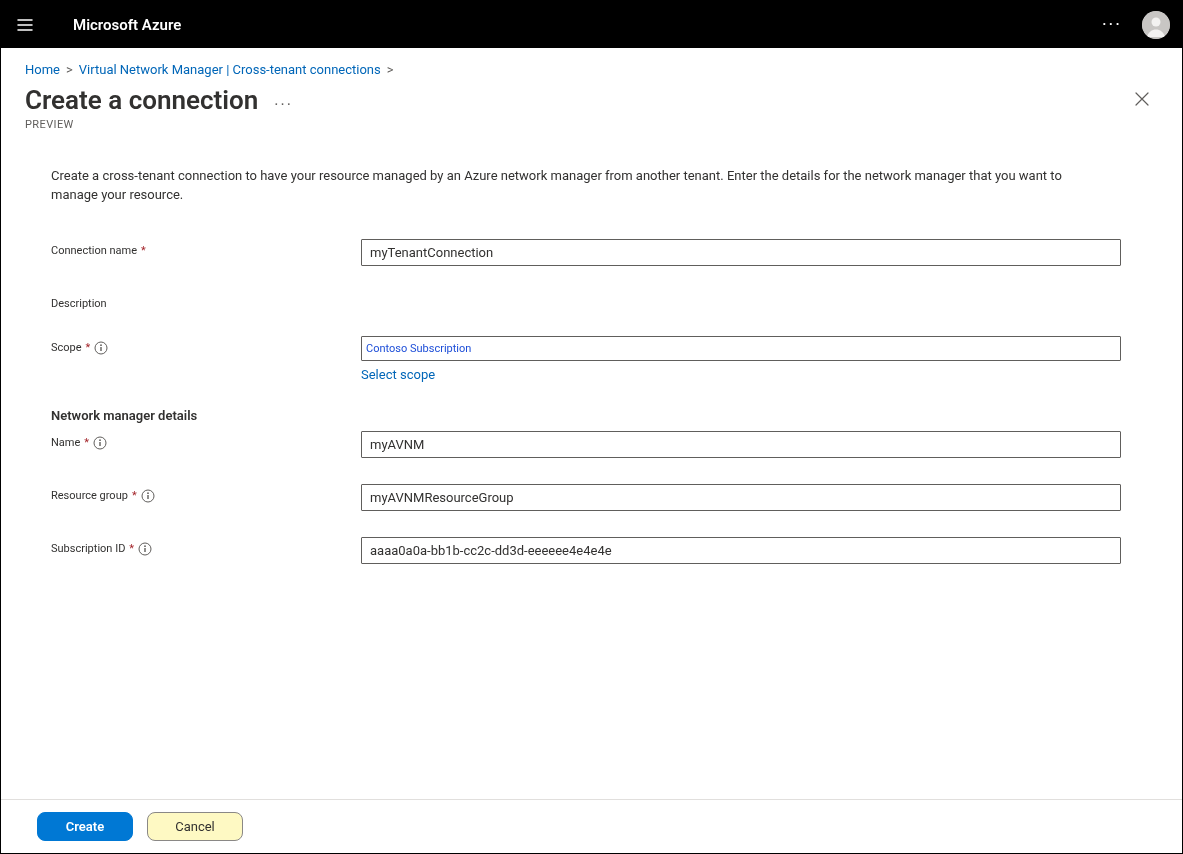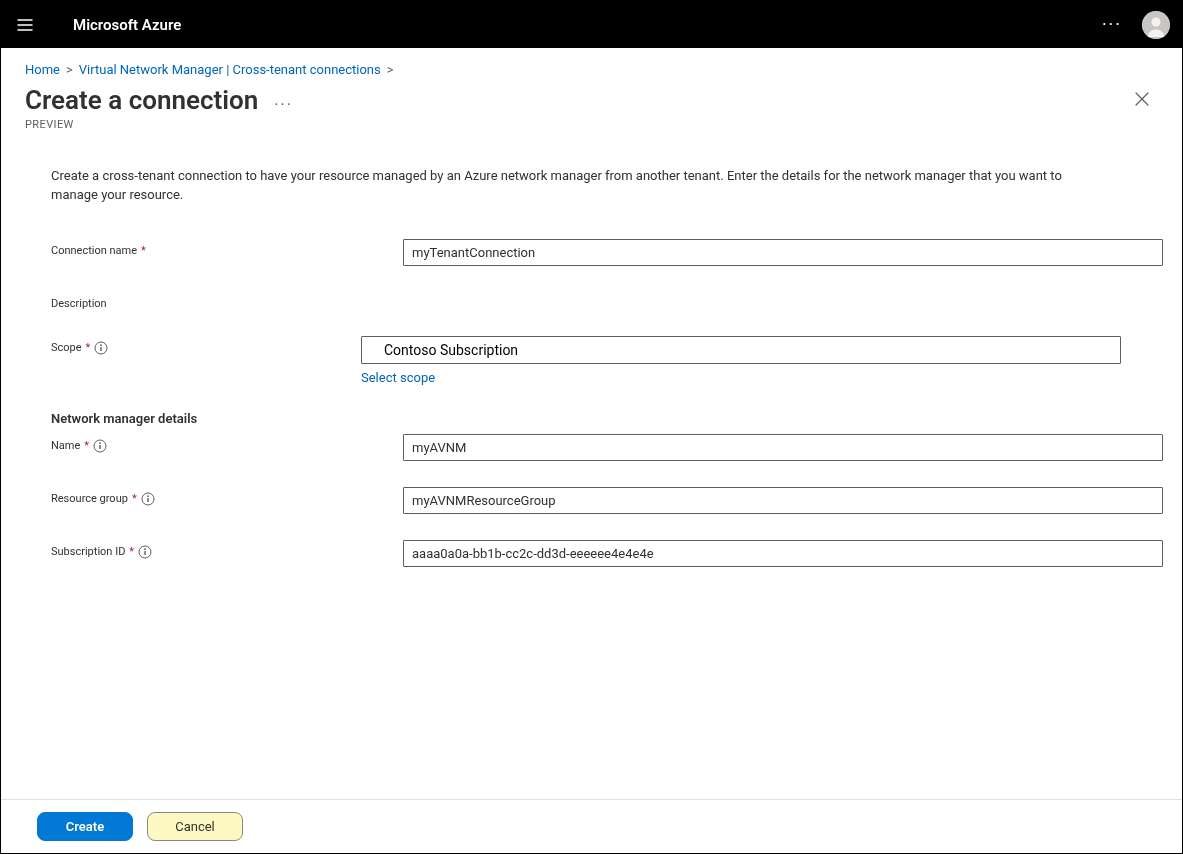--- a/index.html
+++ b/index.html
@@ -162,34 +162,33 @@
   .form-control textarea {
     width: 100%;
     font-family: inherit;
     font-size: 13px;
     padding: 5px 8px;
     border: 1px solid #605e5c;
     border-radius: 1px;
     background: #fff;
     color: #323130;
     outline: none;
-    margin-left: 42px;
   }
   .form-control textarea {
     height: 110px;
     resize: both;
   }
   .form-control .readonly-box {
     width: 100%;
-    font-size: 14px;
-    padding: 5px 22px;
+    font-size: 11px;
+    padding: 5px 4px;
     border: 1px solid #605e5c;
     border-radius: 1px;
     background: #fff;
-    color: #000000;
+    color: #1d4ed8;
   }
   .form-control .link {
     display: inline-block;
     margin-top: 6px;
     color: #0066b8;
     font-size: 13px;
     cursor: pointer;
   }
   .section-heading {
     font-weight: 600;

